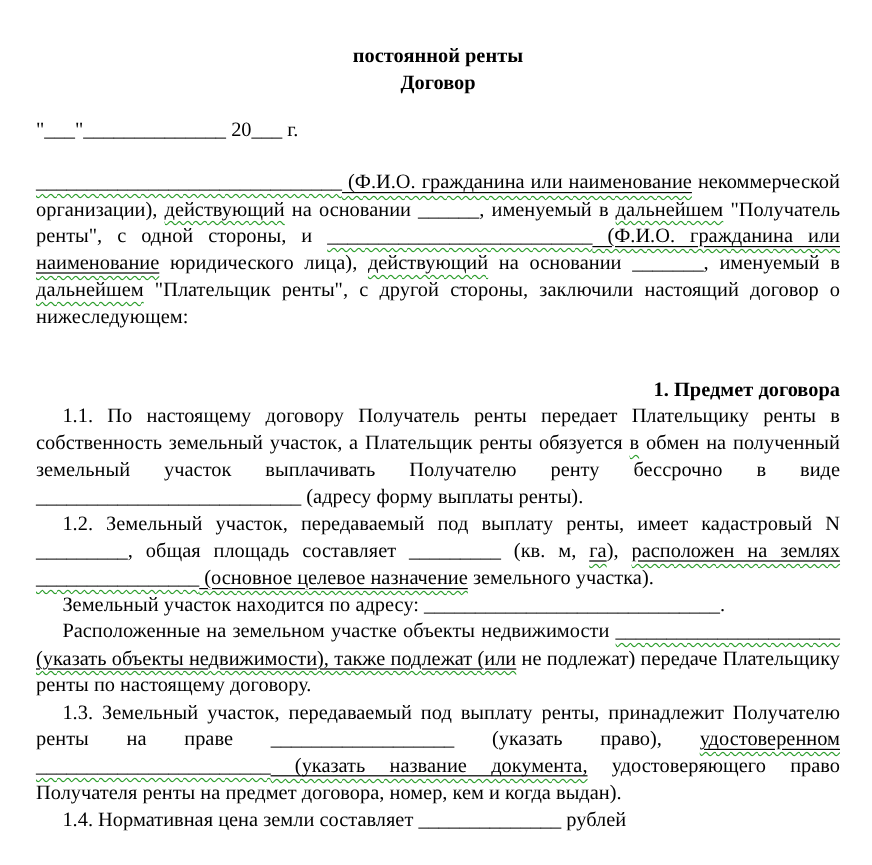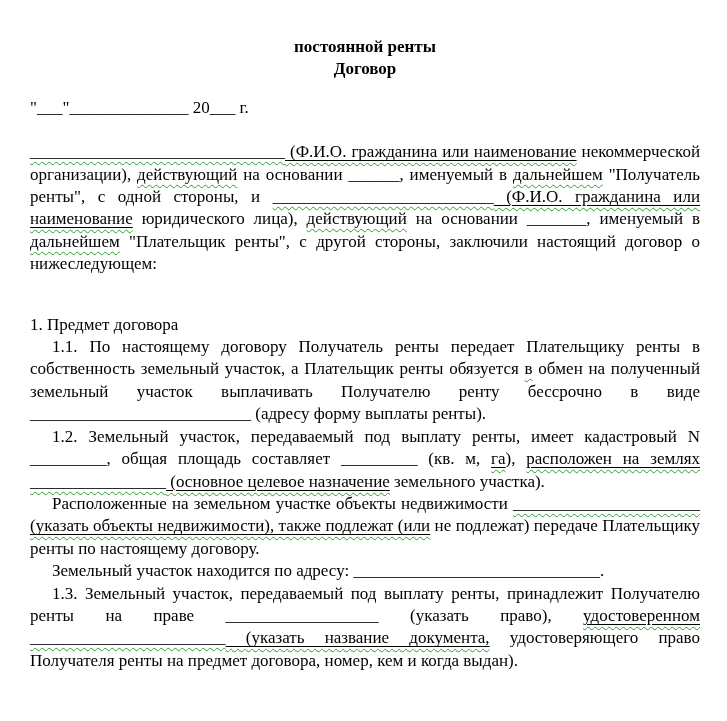--- a/index.html
+++ b/index.html
@@ -18,22 +18,22 @@
     background: var(--bg, #ffffff);
   }
   .page {
     padding: 36px 27px 0 30px;
   }
   .title {
     text-align: center;
     font-weight: bold;
   }
   .heading {
-    text-align: left;
-    font-weight: normal;
+    text-align: right;
+    font-weight: bold;
   }
   .para {
     text-align: justify;
     margin: 0;
     font-family: Liberation Serif, serif;
   }
   .para.indent {
     text-indent: 22px;
   }
   .cityline {
@@ -75,16 +75,17 @@
     <div class="spacer" style="height: 16px;"></div>
     <div class="cityline">
       <span><span>"___"______________ 20___ г.</span></span>
     </div>
     <div class="spacer" style="height: 22px;"></div>
     <div class="para"><span class="w">______________________________</span><span class="u"><span class="w2"> (Ф.И.О. гражданина или наименование</span></span><span> некоммерческой организации), </span><span class="w">действующий</span><span> на основании </span><span>______</span><span>, именуемый в </span><span class="w">дальнейшем</span><span> "Получатель ренты", с одной стороны, и </span><span class="w">__________________________</span><span class="u"><span class="w2"> (Ф.И.О. гражданина или наименование</span></span><span> юридического лица), </span><span class="w">действующий</span><span> на основании </span><span>_______</span><span>, именуемый в </span><span class="w">дальнейшем</span><span> "Плательщик ренты", с другой стороны, заключили настоящий договор о нижеследующем:</span></div>
     <div class="spacer" style="height: 38px;"></div>
     <div class="heading"><span>1. Предмет договора</span></div>
     <div class="para indent"><span>1.1. По настоящему договору Получатель ренты передает Плательщику ренты в собственность земельный участок, а Плательщик ренты обязуется </span><span class="w">в</span><span> обмен на полученный земельный участок выплачивать Получателю ренту бессрочно в виде </span><span>__________________________</span><span> (адресу форму выплаты ренты).</span></div>
     <div class="para indent"><span>1.2. Земельный участок, передаваемый под выплату ренты, имеет кадастровый N </span><span>_________</span><span>, общая площадь составляет </span><span>_________</span><span> (кв. м, </span><span class="u"><span class="w2">га</span></span><span>), </span><span class="u"><span class="w2">расположен на землях</span></span><span> </span><span class="w">________________</span><span class="u"><span class="w2"> (основное целевое назначение</span></span><span> земельного участка).</span></div>
+    <div class="para indent"><span>Земельный участок находится по адресу: </span><span>_____________________________</span><span>.</span></div>
     <div class="para indent"><span>Расположенные на земельном участке объекты недвижимости </span><span class="w">______________________</span><span class="u"><span class="w2"> (указать объекты недвижимости), также подлежат (или</span></span><span> не подлежат) передаче Плательщику ренты по настоящему договору.</span></div>
-    <div class="para indent"><span>Земельный участок находится по адресу: </span><span>_____________________________</span><span>.</span></div>
     <div class="para indent"><span>1.3. Земельный участок, передаваемый под выплату ренты, принадлежит Получателю ренты на праве </span><span>__________________</span><span> (указать право), </span><span class="u"><span class="w2">удостоверенном </span></span><span class="w">_______________________</span><span class="u"><span class="w2"> (указать название документа,</span></span><span> удостоверяющего право Получателя ренты на предмет договора, номер, кем и когда выдан).</span></div>
+    <div class="para indent"><span>1.4. Нормативная цена земли составляет </span><span>______________</span><span> рублей</span></div>
   </div>
 
 </body></html>

